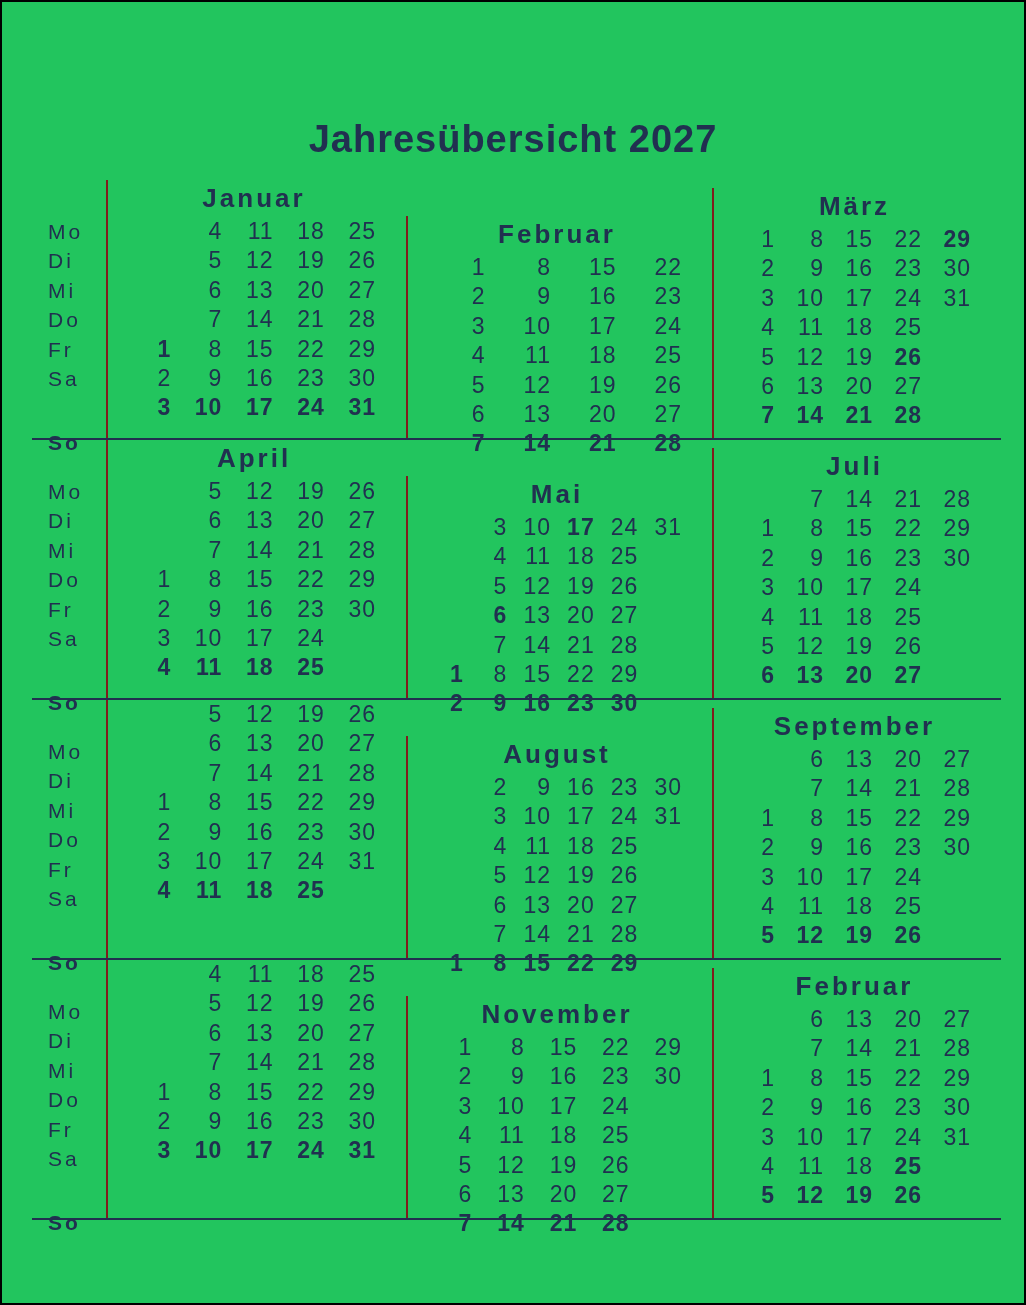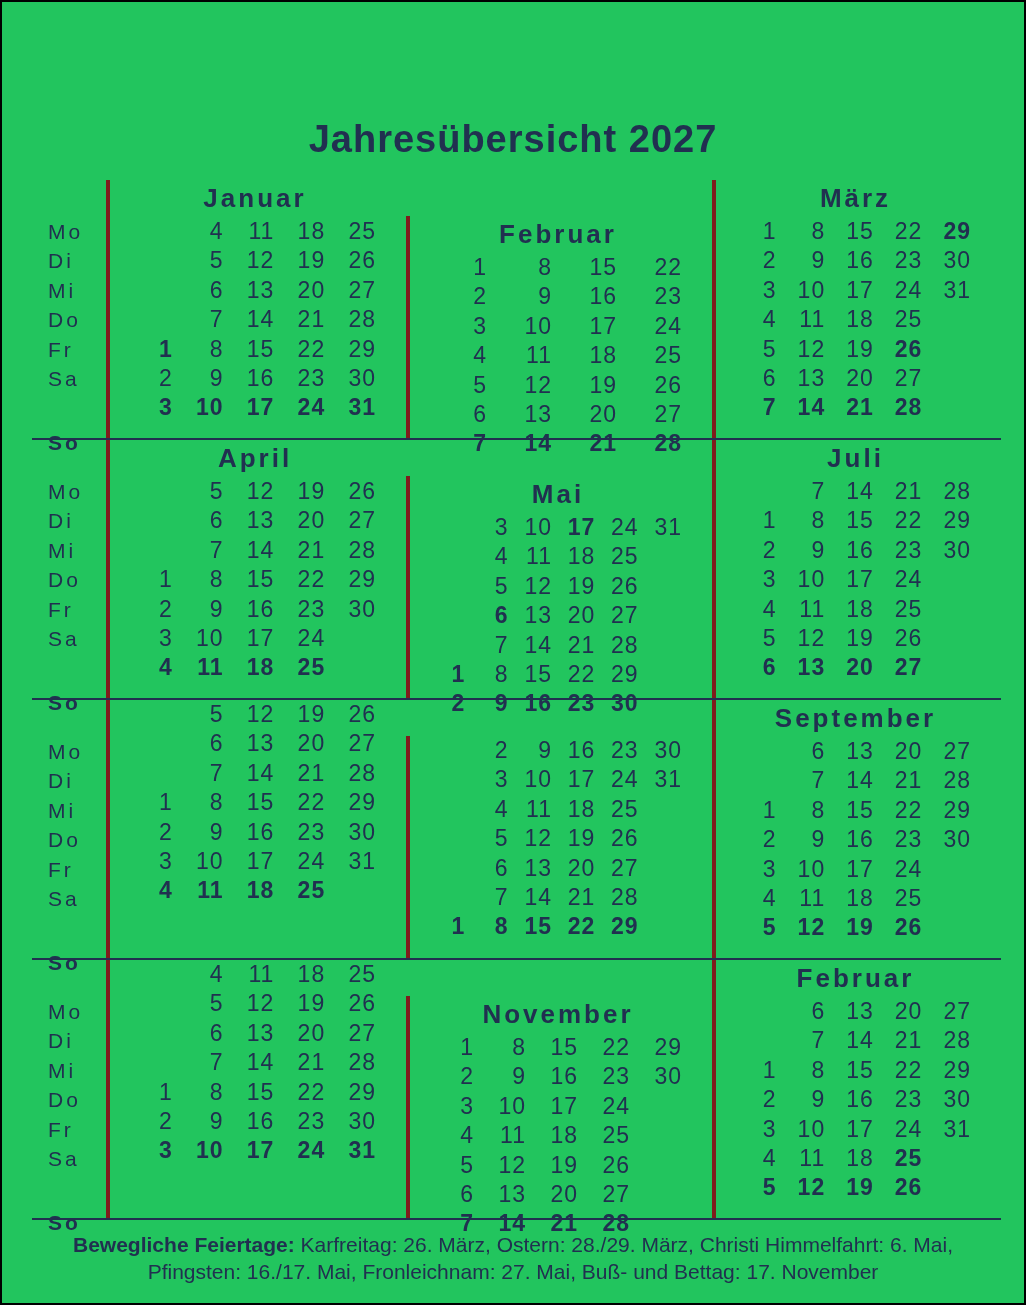--- a/index.html
+++ b/index.html
@@ -32,26 +32,26 @@
     width:74px;box-sizing:border-box;
     padding-top:37px;padding-left:16px;
   }
   .lbl{
     height:29.4px;line-height:29.4px;
     font-size:21px;letter-spacing:3px;
   }
   .lbl.sun{font-weight:bold;margin-top:35px;}
   .month{
     box-sizing:border-box;
-    border-left:4px solid #7f1d1d;
+    border-left:2px solid #7f1d1d;
     padding:0 30px 0 12px;
   }
   .month.w1{width:300px;}
   .month.w2{width:306px;margin-top:36px;}
-  .month.w3{width:289px;}
+  .month.w3{width:289px;margin-top:8px;}
   .mname{
     height:37px;line-height:36px;
     text-align:center;
     font-size:26px;font-weight:bold;
     letter-spacing:3px;
     margin:0 -18px 0 -6px;
   }
   .mrow{display:flex;height:29.4px;line-height:29.4px;}
   .cell{
     flex:1;
@@ -464,20 +464,21 @@
           </div>
           <div class="mrow">
             <div class="cell hd">4</div>
             <div class="cell hd">11</div>
             <div class="cell hd">18</div>
             <div class="cell hd">25</div>
             <div class="cell"></div>
           </div>
         </div>
         <div class="month w2">
+          <div class="mname">August</div>
           <div class="mrow">
             <div class="cell"></div>
             <div class="cell">2</div>
             <div class="cell">9</div>
             <div class="cell">16</div>
             <div class="cell">23</div>
             <div class="cell">30</div>
           </div>
           <div class="mrow">
             <div class="cell"></div>
@@ -742,17 +743,13 @@
             <div class="cell hd">5</div>
             <div class="cell hd">12</div>
             <div class="cell hd">19</div>
             <div class="cell hd">26</div>
             <div class="cell"></div>
           </div>
         </div>
       </div>
     </div>
 
-  <div class="footer">
-    <div><b>Bewegliche Feiertage:</b> <span>Karfreitag: 26. März, Ostern: 28./29. März, Christi Himmelfahrt: 6. Mai,</span></div>
-    <div>Pfingsten: 16./17. Mai, Fronleichnam: 27. Mai, Buß- und Bettag: 17. November</div>
-  </div>
 </div>
 
 </body></html>

